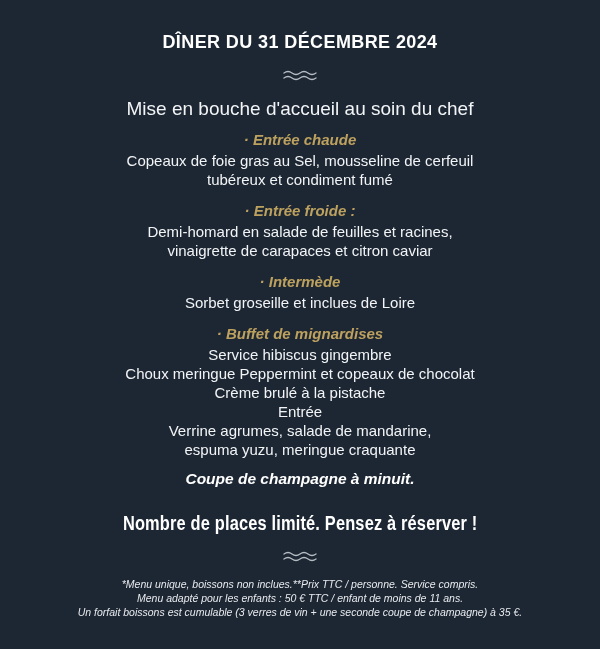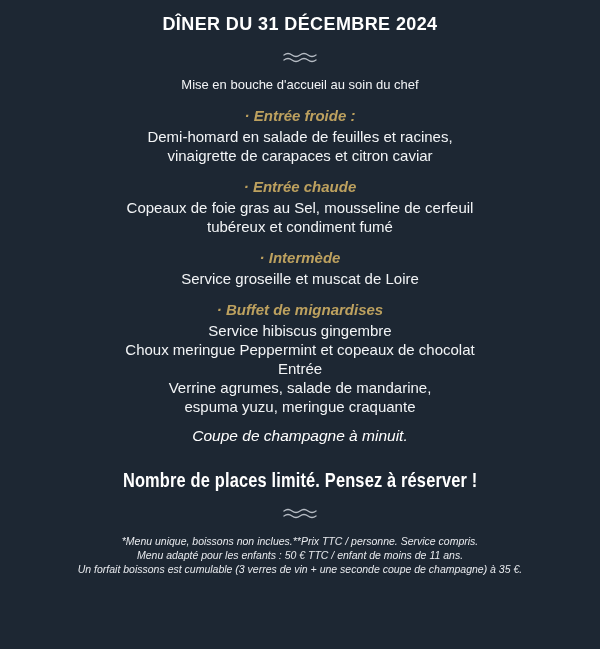--- a/index.html
+++ b/index.html
@@ -5,64 +5,64 @@
   * { margin: 0; padding: 0; box-sizing: border-box; }
   html, body { width: 600px; height: 649px; }
   body {
     background: #1d2733;
     font-family: "Liberation Sans", sans-serif;
     overflow: hidden;
   }
   .menu {
     width: 600px;
     height: 649px;
-    padding-top: 14px;
+    padding-top: 32px;
     text-align: center;
     color: #f2f4f6;
   }
   .title {
     font-size: 18px;
     font-weight: bold;
     letter-spacing: 0.4px;
     color: #ffffff;
   }
   .wave-divider {
     display: block;
     margin: 16px auto 0 auto;
   }
   .wave-divider path {
     fill: none;
     stroke: #b6bcc4;
     stroke-width: 1.3;
     stroke-linecap: round;
   }
   .intro {
-    margin-top: 12px;
-    font-size: 13px;
+    margin-top: 18px;
+    font-size: 19px;
     line-height: 19px;
   }
   .section-heading {
     margin-top: 12px;
     margin-bottom: 2px;
     font-size: 15px;
     line-height: 19px;
     font-weight: bold;
     font-style: italic;
     color: #bda15f;
   }
   .menu-line {
     font-size: 15px;
     line-height: 19px;
     color: #f2f4f6;
   }
   .champagne {
     margin-top: 10px;
     font-size: 15.5px;
     line-height: 20px;
-    font-weight: normal;
+    font-weight: bold;
     font-style: italic;
     color: #ffffff;
   }
   .reserve-wrap { margin-top: 23px; }
   .reserve {
     display: inline-block;
     font-size: 20px;
     line-height: 23px;
     font-weight: bold;
     color: #ffffff;
@@ -88,41 +88,42 @@
   <div class="title">DÎNER DU 31 DÉCEMBRE 2024</div>
 
   <svg class="wave-divider" width="34" height="12" viewBox="0 0 34 12">
     <path d="M1 4 Q 5 1, 9 4 T 17 4 T 25 4 T 33 4"></path>
     <path d="M1 9 Q 5 6, 9 9 T 17 9 T 25 9 T 33 9"></path>
   </svg>
 
   <div class="intro">Mise en bouche d'accueil au soin du chef</div>
 
   <div class="section">
+    <div class="section-heading">· Entrée chaude</div>
+    <div class="menu-line">Copeaux de foie gras au Sel, mousseline de cerfeuil</div>
+    <div class="menu-line">tubéreux et condiment fumé</div>
+  </div>
+
+  <div class="section">
     <div class="section-heading">· Entrée froide :</div>
     <div class="menu-line">Demi-homard en salade de feuilles et racines,</div>
     <div class="menu-line">vinaigrette de carapaces et citron caviar</div>
   </div>
 
-  <div class="section">
-    <div class="section-heading">· Entrée chaude</div>
-    <div class="menu-line">Copeaux de foie gras au Sel, mousseline de cerfeuil</div>
-    <div class="menu-line">tubéreux et condiment fumé</div>
-  </div>
-
 
   <div class="section">
     <div class="section-heading">· Intermède</div>
-    <div class="menu-line">Service groseille et muscat de Loire</div>
+    <div class="menu-line">Sorbet groseille et inclues de Loire</div>
   </div>
 
   <div class="section">
     <div class="section-heading">· Buffet de mignardises</div>
     <div class="menu-line">Service hibiscus gingembre</div>
     <div class="menu-line">Choux meringue Peppermint et copeaux de chocolat</div>
+    <div class="menu-line">Crème brulé à la pistache</div>
     <div class="menu-line">Entrée</div>
     <div class="menu-line">Verrine agrumes, salade de mandarine,</div>
     <div class="menu-line">espuma yuzu, meringue craquante</div>
   </div>
 
   <div class="champagne">Coupe de champagne à minuit.</div>
 
   <div class="reserve-wrap">
     <span class="reserve">Nombre de places limité. Pensez à réserver !</span>
   </div>

